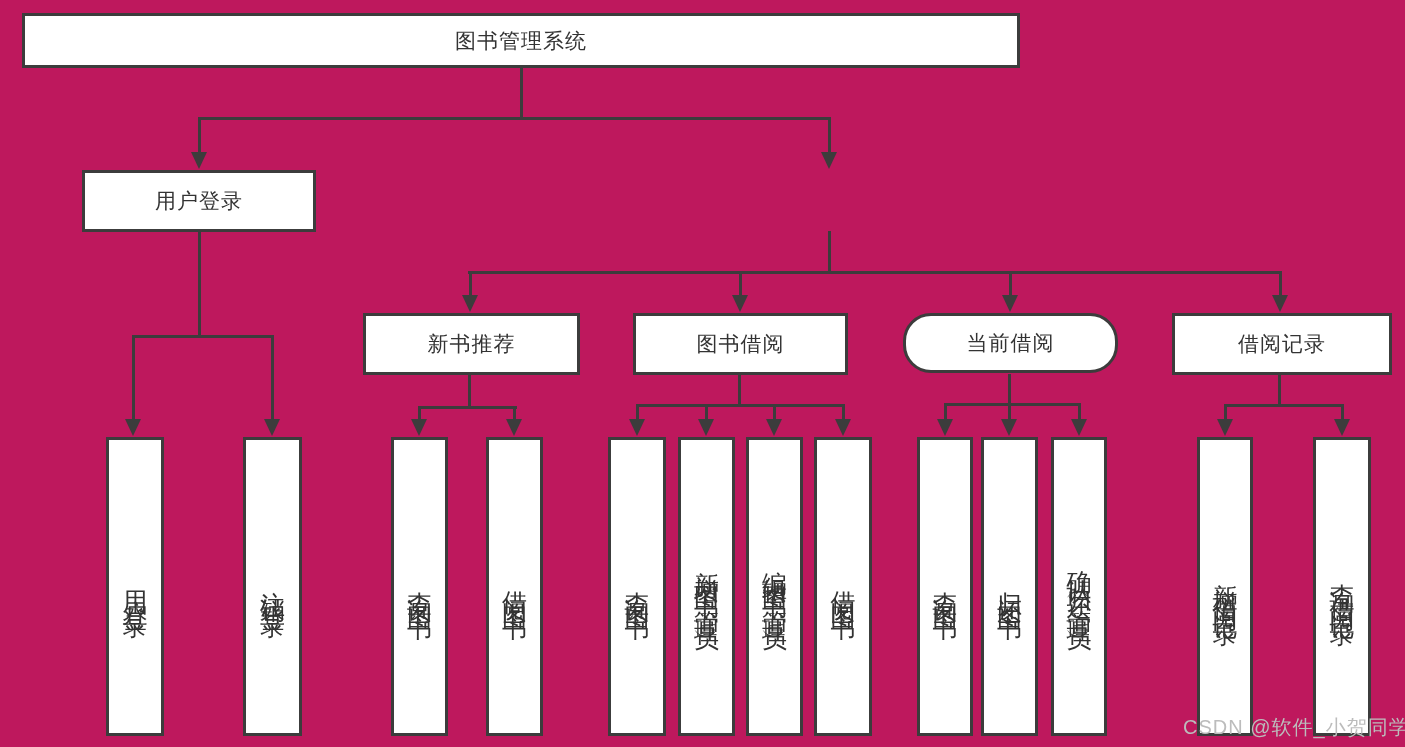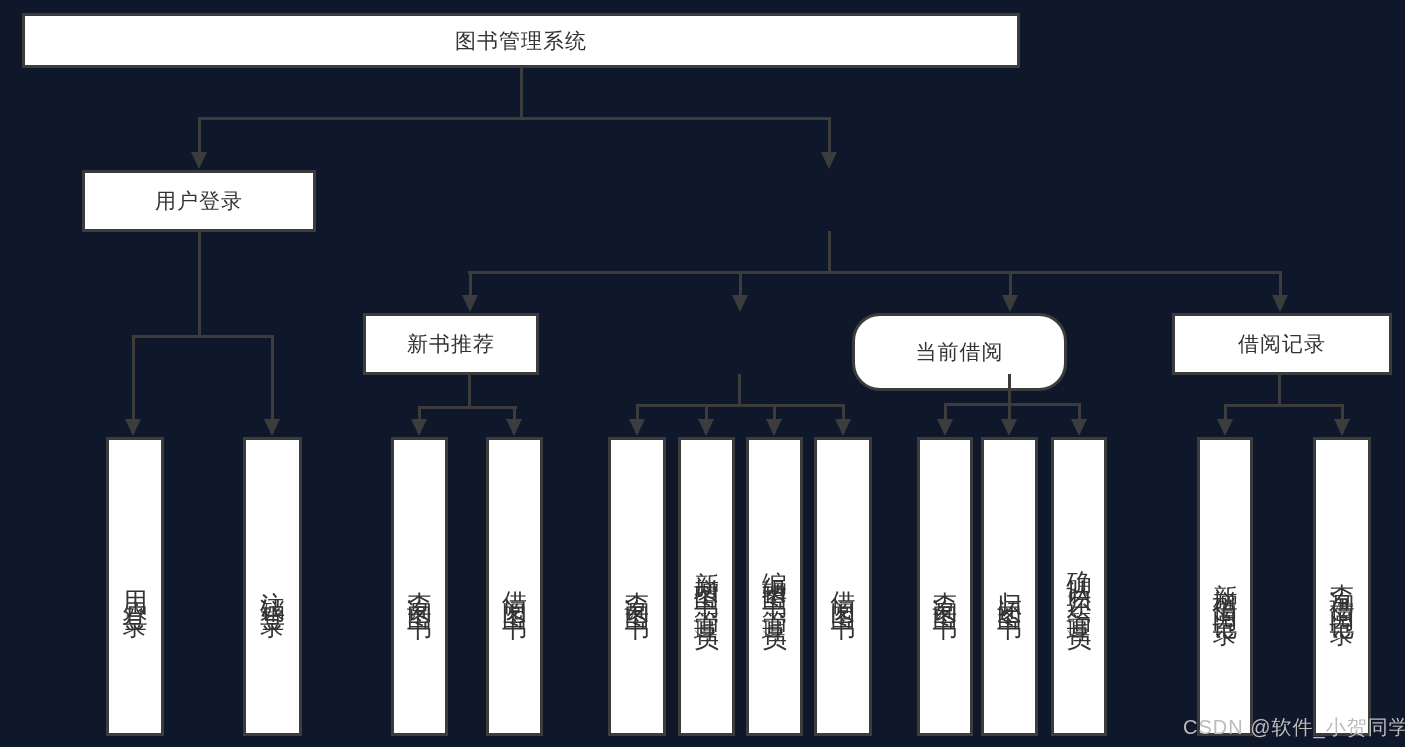--- a/index.html
+++ b/index.html
@@ -1,17 +1,17 @@
 <!DOCTYPE html>
 <html><head>
 <meta charset="utf-8">
 <style>
   html,body{margin:0;padding:0;background:#ffffff;}
   body{font-family:"Liberation Sans", sans-serif;}
-  #stage{position:relative;width:1405px;height:747px;background:#0f172a;overflow:hidden;text-align:center;}
+  #stage{position:relative;width:1405px;height:747px;background:#be185d;overflow:hidden;text-align:center;}
 
   .box{
     position:absolute;box-sizing:border-box;
     border:3px solid #3c3c3c;background:#ffffff;
     display:flex;align-items:center;justify-content:center;
     font-size:21px;color:#333333;letter-spacing:1px;
   }
   .vbox{
     position:absolute;box-sizing:border-box;
     border:3px solid #3c3c3c;background:#ffffff;
@@ -61,22 +61,23 @@
   <div class="hl" style="left:468px;top:271px;width:814px;"></div>
   <div class="vl" style="left:469px;top:271px;height:28px;"></div>
   <div class="ah" style="left:462px;top:295px;"></div>
   <div class="vl" style="left:739px;top:271px;height:28px;"></div>
   <div class="ah" style="left:732px;top:295px;"></div>
   <div class="vl" style="left:1009px;top:271px;height:28px;"></div>
   <div class="ah" style="left:1002px;top:295px;"></div>
   <div class="vl" style="left:1279px;top:271px;height:28px;"></div>
   <div class="ah" style="left:1272px;top:295px;"></div>
 
-  <div class="box" style="left:363px;top:313px;width:176px;height:62px;">新书推荐</div>
-  <div class="box" style="left:852px;top:313px;width:215px;height:78px;border-radius:28px;">当前借阅</div>
+  <div class="box" style="left:363px;top:313px;width:217px;height:62px;">新书推荐</div>
+  <div class="box" style="left:633px;top:313px;width:215px;height:62px;">图书借阅</div>
+  <div class="box" style="left:903px;top:313px;width:215px;height:60px;border-radius:28px;">当前借阅</div>
   <div class="box" style="left:1172px;top:313px;width:220px;height:62px;">借阅记录</div>
 
   <div class="vl" style="left:468px;top:374px;height:34px;"></div>
   <div class="hl" style="left:418px;top:406px;width:99px;"></div>
   <div class="vl" style="left:418px;top:406px;height:15px;"></div>
   <div class="ah" style="left:411px;top:419px;"></div>
   <div class="vl" style="left:513px;top:406px;height:15px;"></div>
   <div class="ah" style="left:506px;top:419px;"></div>
 
   <div class="vl" style="left:738px;top:374px;height:32px;"></div>

